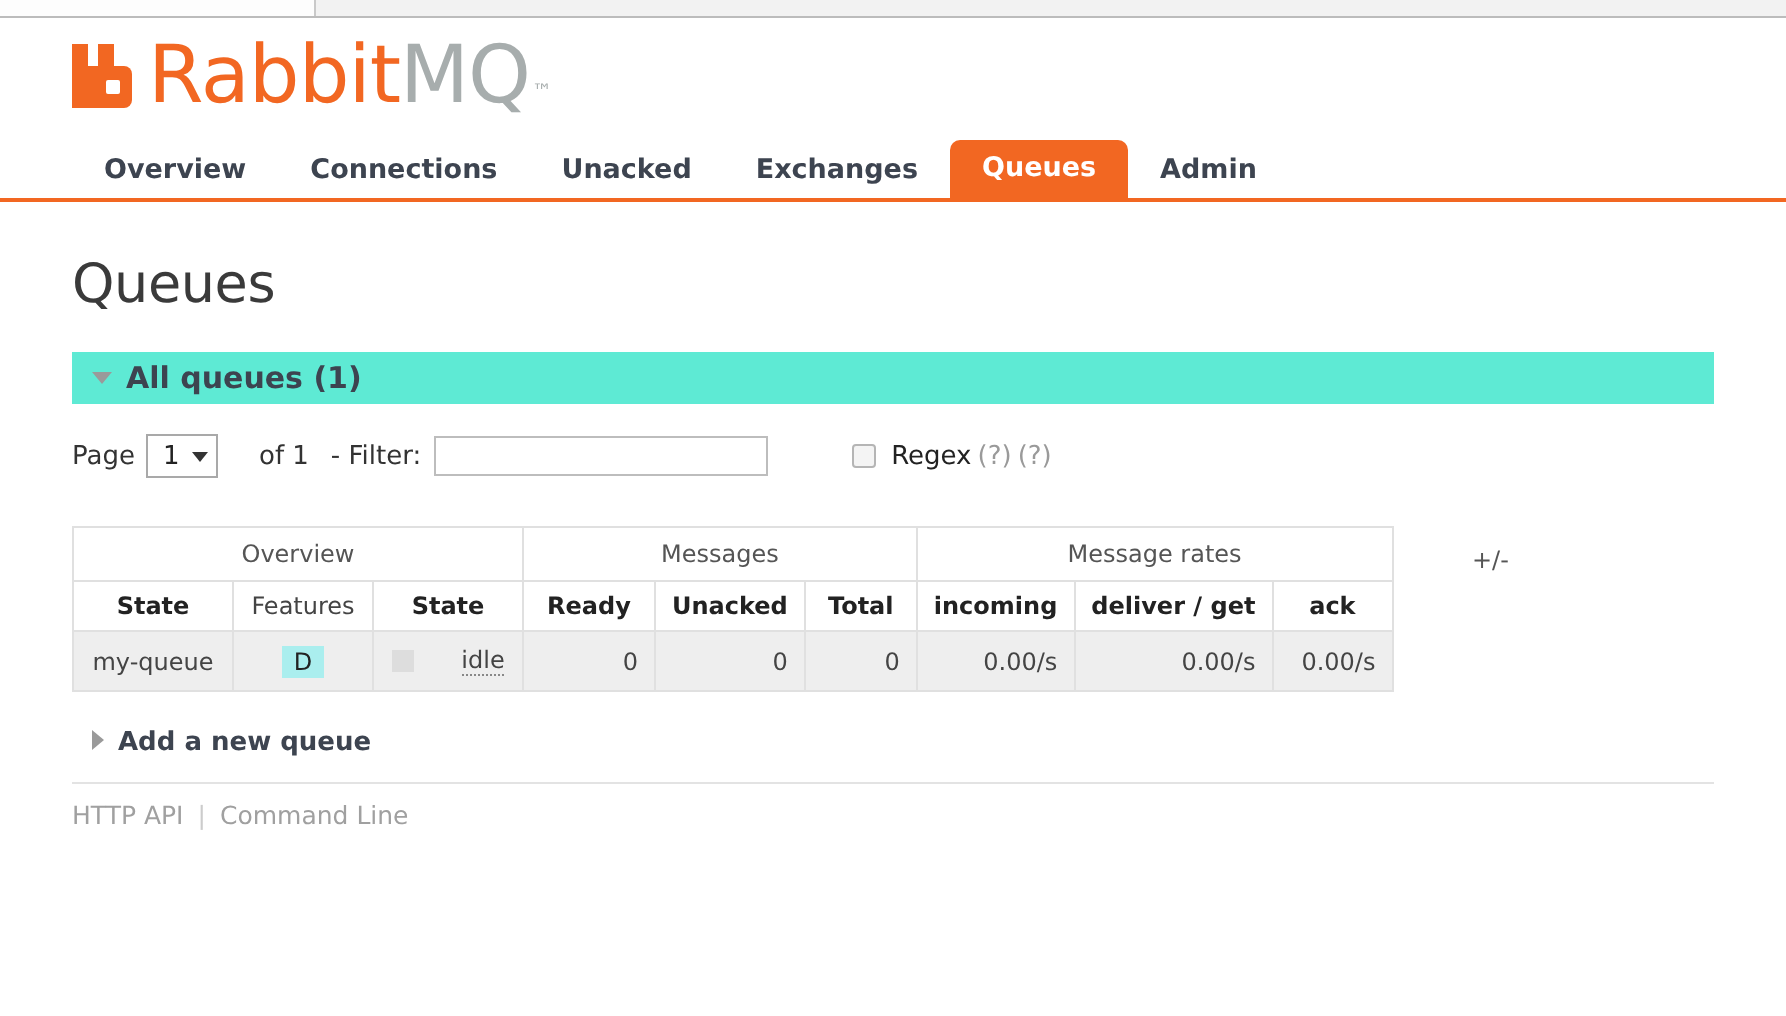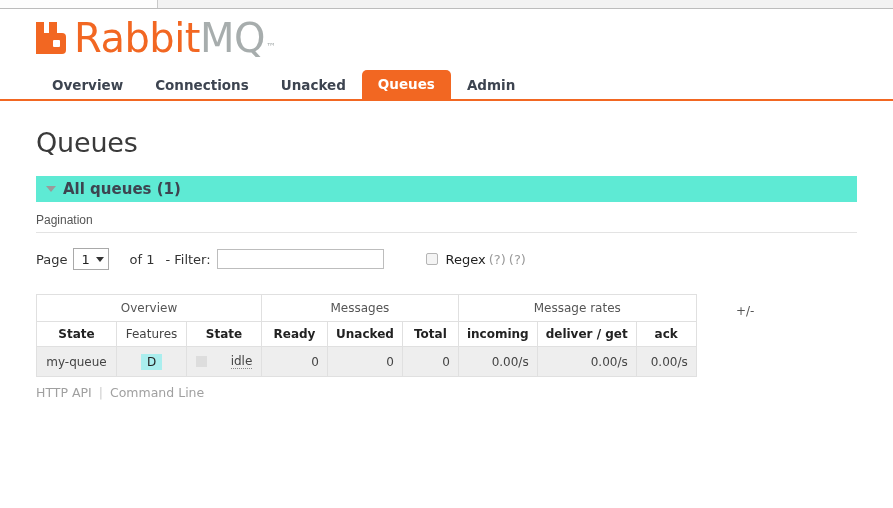--- a/index.html
+++ b/index.html
@@ -414,38 +414,40 @@
     <ul>
       <li>
         <a href="#">Overview</a>
       </li>
       <li>
         <a href="#">Connections</a>
       </li>
       <li>
         <a href="#">Unacked</a>
       </li>
+      <li>
+        <a href="#">Exchanges</a>
+      </li>
       <li class="active">
         <a href="#">Queues</a>
       </li>
       <li>
         <a href="#">Admin</a>
       </li>
     </ul>
   </div>
 
   <div class="content">
 
     <h1 class="page-title">Queues</h1>
 
     <div class="section-banner">
       <span class="tri down"></span><span>All queues (1)</span>
     </div>
 
-    <div class="pagination-label">Pagination</div>
 
     <div class="pagination-row">
       <span class="lbl">Page</span>
       <span class="page-select">
         <span>1</span>
         <span class="caret"></span>
       </span>
       <span class="of-label">of 1</span>
       <span class="filter-label">- Filter:</span>
       <input class="filter-input" type="text" placeholder="" style="">
@@ -505,19 +507,22 @@
             <td class="num">0</td>
             <td class="num">0.00/s</td>
             <td class="num">0.00/s</td>
             <td class="num">0.00/s</td>
           </tr>
         </tbody>
       </table>
       <a class="plus-minus" href="#">+/-</a>
     </div>
 
+    <div class="add-queue">
+      <span class="tri right"></span><span>Add a new queue</span>
+    </div>
 
     <div class="footer">
       <a href="#">HTTP API</a><span class="sep">|</span><a href="#">Command Line</a>
     </div>
 
   </div>
 </div>
 
 </body></html>

